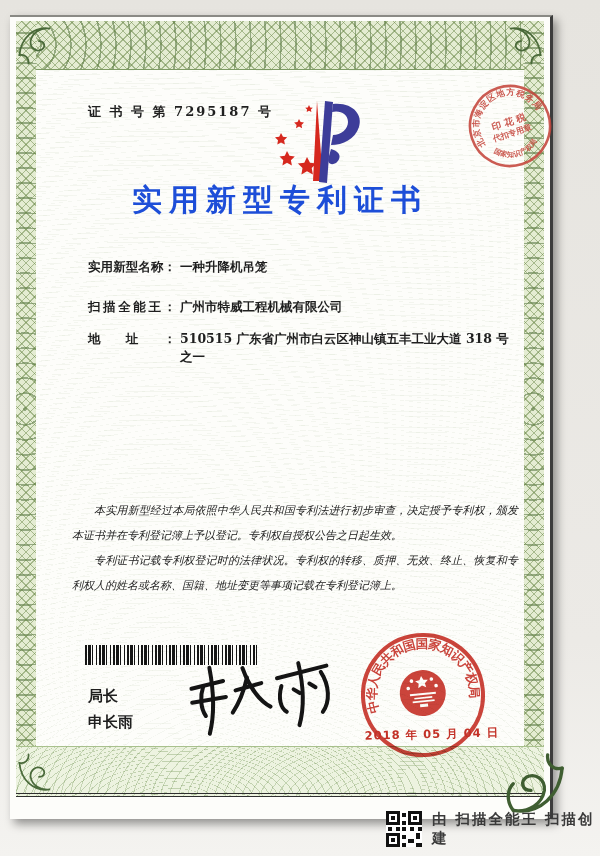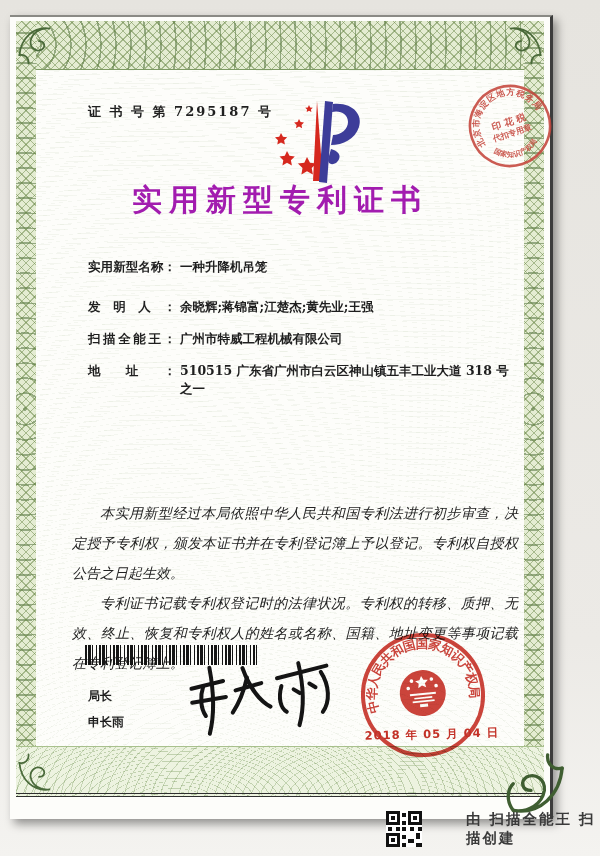--- a/index.html
+++ b/index.html
@@ -28,45 +28,45 @@
   .inner-tex{position:absolute;left:26px;top:52px;right:26px;bottom:68px;opacity:.35;
     background-image:
       repeating-radial-gradient(ellipse 160px 70px at 25% 108%,rgba(120,150,90,.22) 0 1px,transparent 1px 11px),
       repeating-radial-gradient(ellipse 180px 80px at 80% 112%,rgba(120,150,90,.18) 0 1px,transparent 1px 12px);}
   .corner{position:absolute;color:#4a6a3a;}
   .corner svg{display:block;}
   
   .cert-no{position:absolute;left:78px;top:86px;font-size:13px;font-weight:600;letter-spacing:2px;}
   .logo{position:absolute;left:243px;top:78px;}
   .title{position:absolute;left:0;right:0;top:163px;text-align:center;
-    font-size:30px;font-weight:700;letter-spacing:7px;color:#a21caf;}
+    font-size:30px;font-weight:700;letter-spacing:7px;color:#1d4ed8;}
   .fields{position:absolute;left:78px;top:241px;right:34px;font-size:12.5px;font-weight:600;line-height:18px;}
   .row{margin-bottom:14px;}
   .row.gap-lg{margin-bottom:22px;}
   .row-label{display:inline-block;width:88px;text-align:justify;text-align-last:justify;vertical-align:top;}
   .row-value{display:inline-block;width:330px;vertical-align:top;margin-left:4px;}
   .grant-row{position:relative;height:18px;}
   .grant-pair2{position:absolute;left:258px;top:0;white-space:nowrap;}
-  .paras{position:absolute;left:62px;right:32px;top:481px;font-size:14px;line-height:30px;
+  .paras{position:absolute;left:62px;right:32px;top:481px;font-size:11px;line-height:25px;
     text-align:justify;font-style:italic;font-weight:500;color:#222;}
   .paras p{margin:0;text-indent:2em;}
   .barcode{position:absolute;left:75px;top:628px;width:172px;height:20px;
     background:repeating-linear-gradient(90deg,#151515 0 2px,transparent 2px 3px,#151515 3px 6px,
       transparent 6px 7px,#151515 7px 8px,transparent 8px 11px,#151515 11px 12px,transparent 12px 14px);}
-  .director{position:absolute;left:78px;top:666px;font-size:12px;font-weight:700;line-height:26px;}
+  .director{position:absolute;left:78px;top:666px;font-size:15px;font-weight:700;line-height:26px;}
   .signature{position:absolute;left:168px;top:636px;transform:rotate(-3deg);}
   .page-num{position:absolute;left:0;right:0;top:750px;text-align:center;font-size:10px;letter-spacing:2px;color:#2c2c2c;}
   
   .tax-seal{position:absolute;left:455px;top:64px;opacity:.88;}
   .office-seal{position:absolute;left:349px;top:614px;opacity:.92;mix-blend-mode:multiply;}
   .seal-date{position:absolute;left:352px;top:710px;width:140px;text-align:center;
     color:#c33127;font-size:11.5px;font-weight:700;letter-spacing:1px;transform:rotate(-1.5deg);
     font-family:"DejaVu Sans","Liberation Sans",sans-serif;}
   
-  .scan-footer{position:absolute;left:386px;top:810px;display:flex;align-items:center;gap:34px;}
+  .scan-footer{position:absolute;left:386px;top:810px;display:flex;align-items:center;}
   .qr{width:36px;height:36px;background:#fff;}
   .scan-text{margin-left:10px;font-size:14.5px;font-weight:600;letter-spacing:2px;color:#3a3a3a;
     font-family:"DejaVu Sans","Liberation Sans",sans-serif;}
 </style>
 </head>
 <body>
 
 <div class="screen">
   <div class="page">
 
@@ -140,23 +140,20 @@
           <text x="45" y="55" text-anchor="middle" font-size="8" font-weight="700" font-family="'DejaVu Sans',sans-serif">代扣专用章</text>
         </g>
       </svg>
     </div>
 
     <div class="title">实用新型专利证书</div>
 
     <div class="fields">
       <div class="row gap-lg">
         <span class="row-label">实用新型名称：</span><span class="row-value">一种升降机吊笼</span>
-      </div>
-      <div class="row">
-        <span class="row-label">发明人：</span><span class="row-value">余晓辉;蒋锦富;江楚杰;黄先业;王强</span>
       </div>
       <div class="row">
         <span class="row-label">扫描全能王：</span><span class="row-value">广州市特威工程机械有限公司</span>
       </div>
       <div class="row">
         <span class="row-label">地址：</span><span class="row-value">510515 广东省广州市白云区神山镇五丰工业大道 318 号之一</span>
       </div>
     </div>
 
     <div class="paras">

